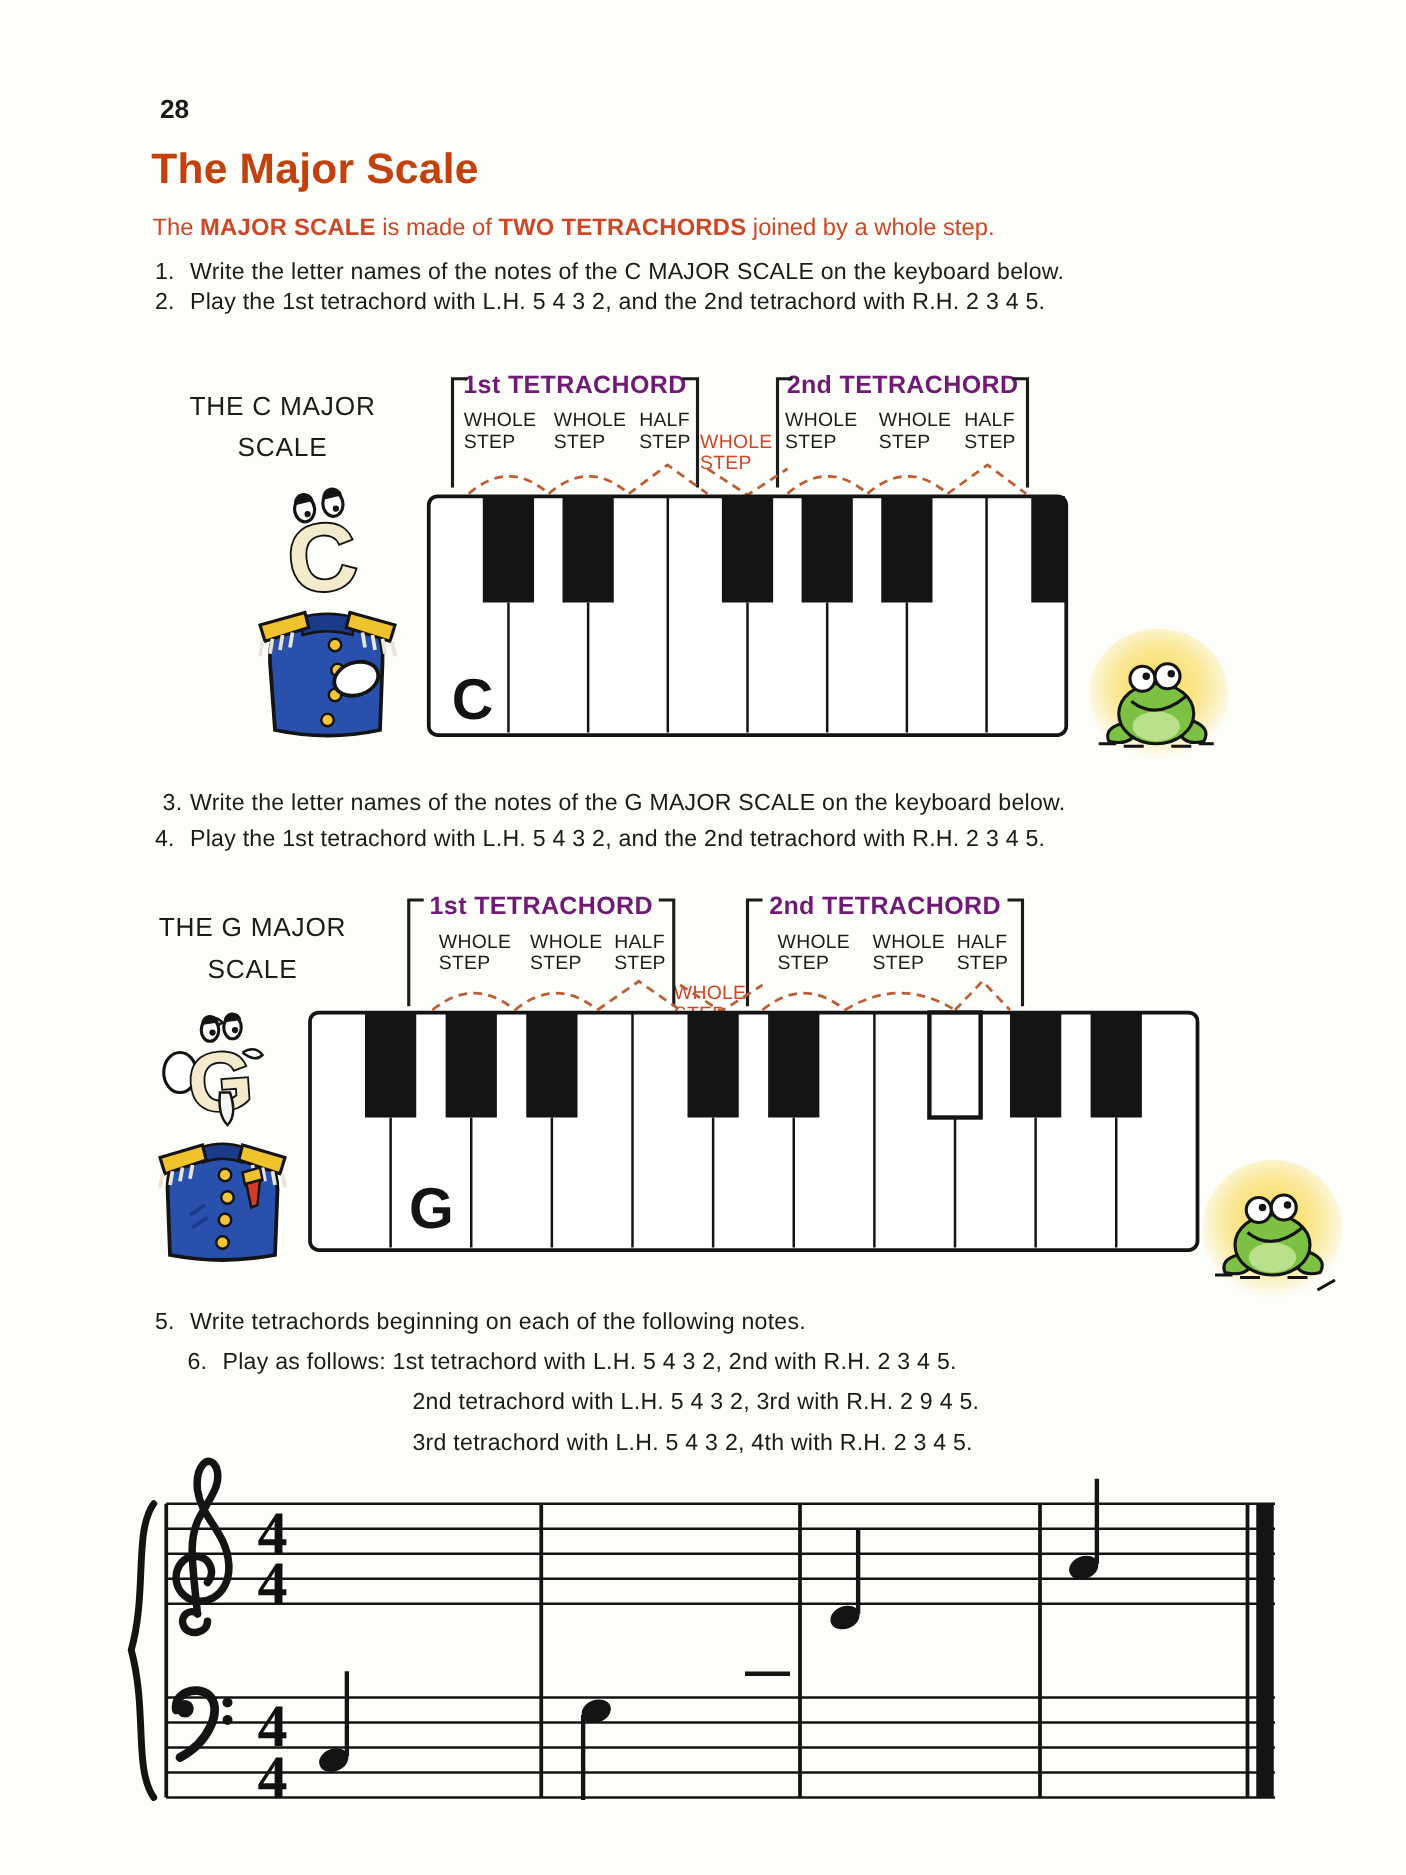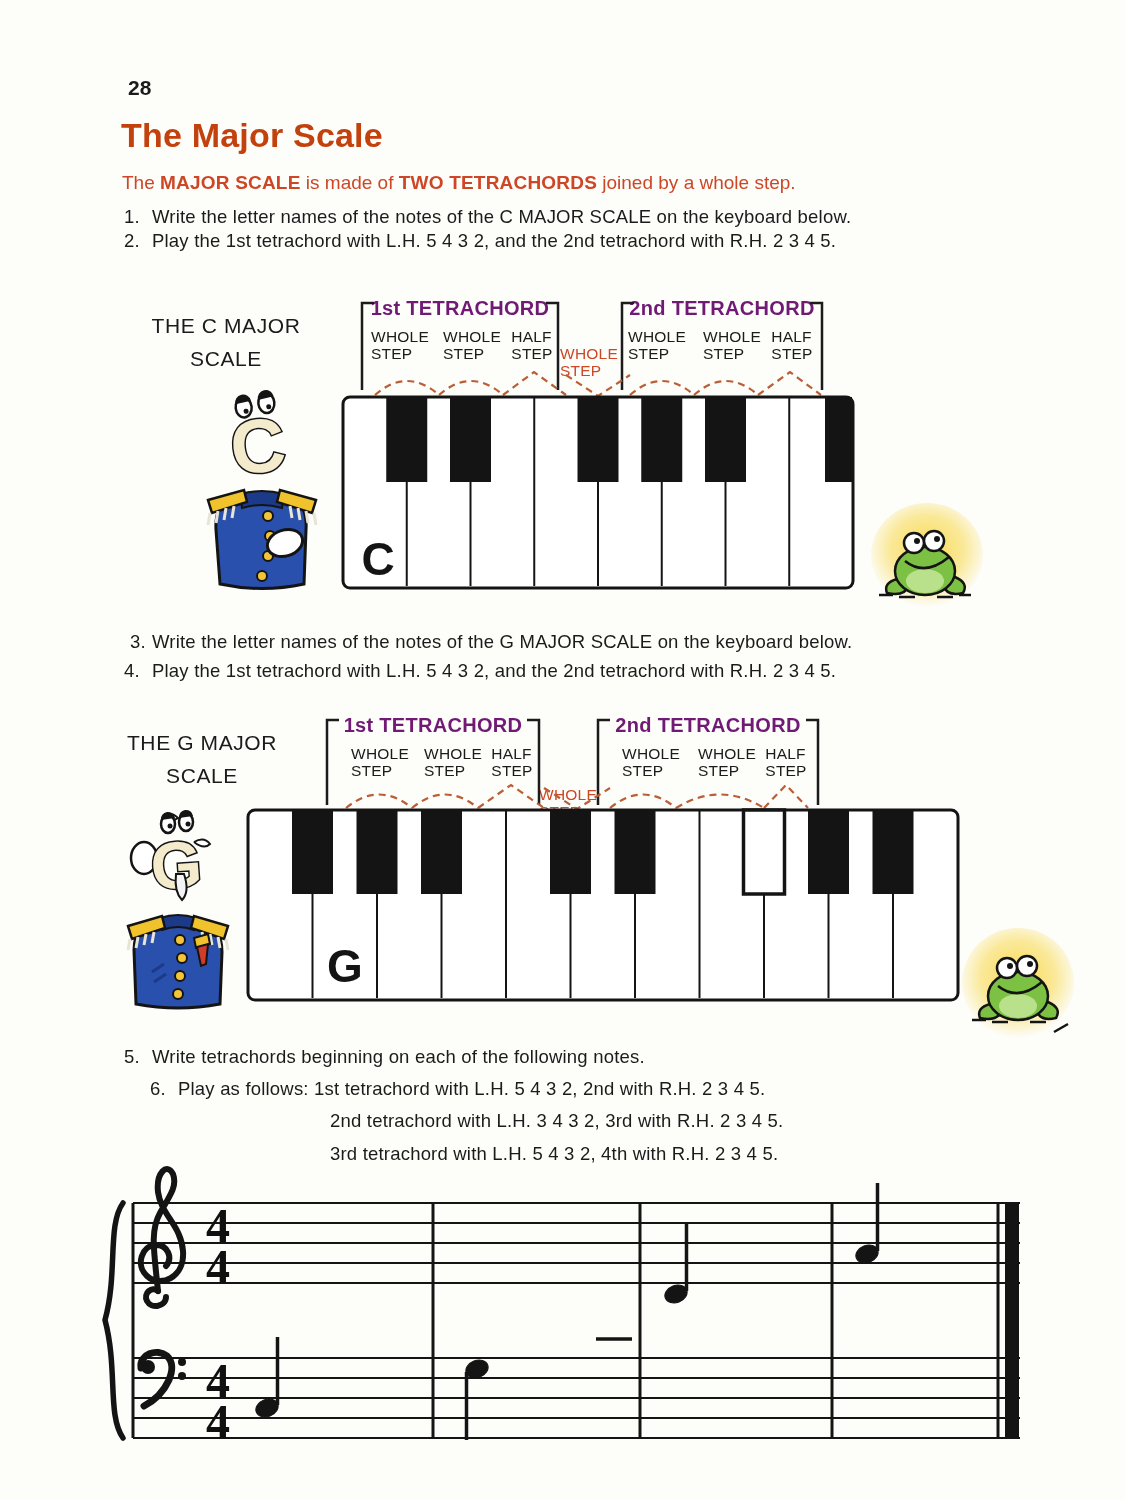--- a/index.html
+++ b/index.html
@@ -277,21 +277,21 @@
       <circle cx="67" cy="38" r="10" fill="#ffffff" stroke="#141414" stroke-width="2.5"></circle>
       <circle cx="50" cy="38" r="3" fill="#141414"></circle>
         <circle cx="70" cy="36" r="3" fill="#141414"></circle>
       <path d="M38,58 Q58,74 82,54" fill="none" stroke="#141414" stroke-width="2.5"></path>
       <path d="M12,92 h14 M32,94 h16 M70,94 h16 M94,104 l14,-8" stroke="#141414" stroke-width="2.5"></path>
     </g>
   </svg>
 
   <div class="num-item" style="left:124px;top:1046px;"><span class="n">5.</span><span>Write tetrachords beginning on each of the following notes.</span></div>
   <div class="num-item" style="left:124px;top:1078px;margin-left:26px;"><span class="n">6.</span><span>Play as follows: 1st tetrachord with L.H. 5 4 3 2, 2nd with R.H. 2 3 4 5.</span></div>
-  <div class="cont-item" style="left:330px;top:1110px;">2nd tetrachord with L.H. 3 4 3 2, 3rd with R.H. 2 3 4 5.</div>
+  <div class="cont-item" style="left:330px;top:1110px;">2nd tetrachord with L.H. 5 4 3 2, 3rd with R.H. 2 9 4 5.</div>
   <div class="cont-item" style="left:330px;top:1143px;">3rd tetrachord with L.H. 5 4 3 2, 4th with R.H. 2 3 4 5.</div>
 
   <svg style="left:90px;top:1155px;" width="945" height="330" viewBox="0 0 945 330">
 
     <path d="M33,48 C17,70 28,118 15,165 C28,214 17,260 33,283" fill="none" stroke="#141414" stroke-width="5.5" stroke-linecap="round"></path>
 
     <g stroke="#141414" stroke-width="2">
       <line x1="43" y1="48" x2="930" y2="48"></line>
         <line x1="43" y1="68" x2="930" y2="68"></line>
       <line x1="43" y1="88" x2="930" y2="88"></line>

